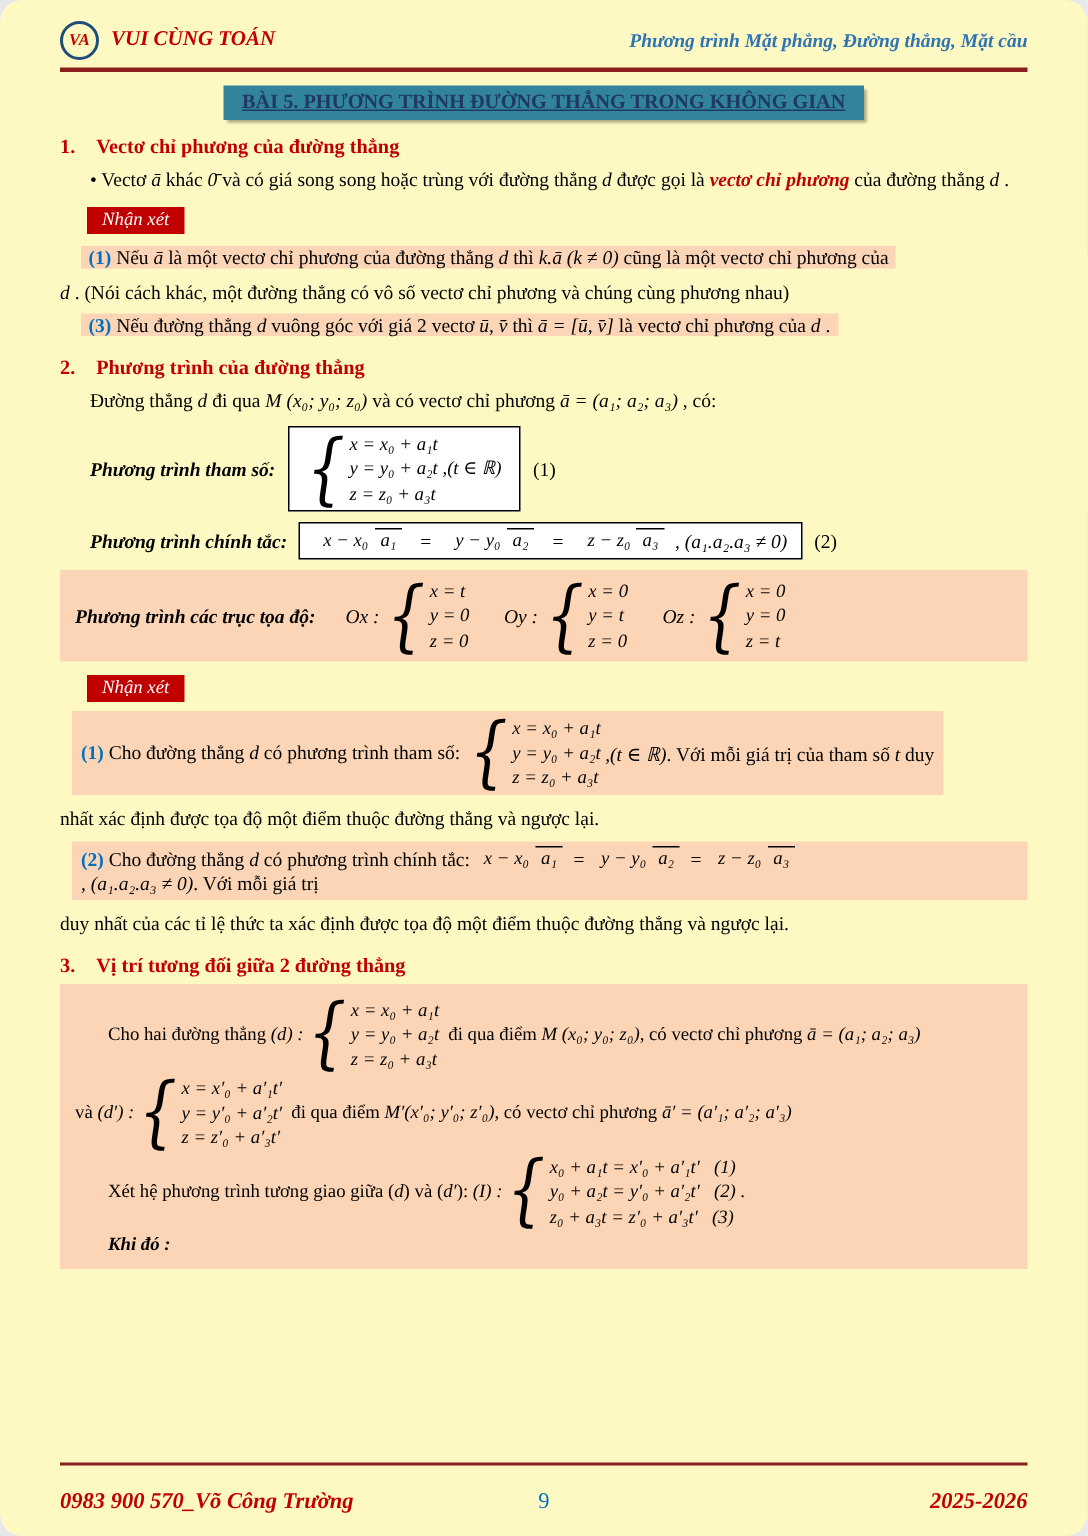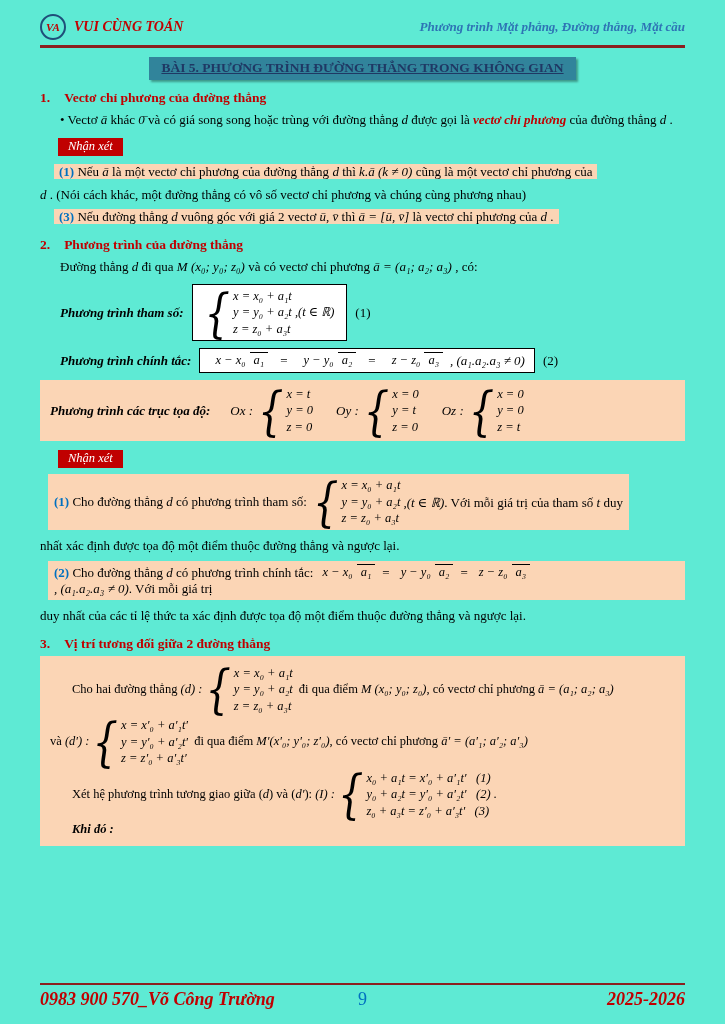--- a/index.html
+++ b/index.html
@@ -1,19 +1,19 @@
 <!DOCTYPE html>
 <html><head>
 <meta charset="utf-8">
 <style>
   * { margin:0; padding:0; box-sizing:border-box; }
   html,body { background:#e8e8e8; }
   body { font-family:"Liberation Serif","DejaVu Serif",serif; font-size:13px; color:#000; }
-  .page { position:relative; width:725px; height:1024px; margin:0 auto; background:#5eead4;
-          padding:14px 40px 0 40px; overflow:hidden; }
+  .page { position:relative; width:725px; height:1024px; margin:0 auto; background:#fef9c3;
+          padding:14px 40px 0 40px; overflow:hidden;border-radius:15px; }
 
   
   .hdr { display:flex; align-items:center; gap:8px; }
   .logo { width:26px; height:26px; border-radius:50%; border:2px solid #1F4E79; color:#C00000;
           display:flex; align-items:center; justify-content:center; font-weight:bold; font-style:italic;
           font-size:11px; flex:0 0 auto; }
   .brand { color:#C00000; font-weight:bold; font-style:italic; font-size:14px; }
   .subject { margin-left:auto; color:#2E74B5; font-weight:bold; font-style:italic; font-size:13px; }
   .hdr-rule { border-top:3px solid #8B1F1F; margin-top:5px; }
 
@@ -75,21 +75,21 @@
              padding:3px 6px; margin:3px 0 3px 8px; max-width:637px; }
   .hl-flex > span { white-space:pre-wrap; }
 
   
   .big .row { display:flex; align-items:center; flex-wrap:wrap; margin:3px 0; font-size:12.5px; }
   .big .row > span { white-space:pre-wrap; }
   .big .indent1 { padding-left:22px; }
 
   
   .ftr { position:absolute; left:40px; right:40px; bottom:14px; border-top:2.5px solid #8B1F1F;
-         display:flex; align-items:baseline; padding-top:4px; font-size:18px; }
+         display:flex; align-items:baseline; padding-top:16px; font-size:15px; }
   .f-left  { flex:1; color:#C00000; font-style:italic; font-weight:bold; }
   .f-page  { flex:0 0 auto; color:#0070C0; }
   .f-right { flex:1; text-align:right; color:#C00000; font-style:italic; font-weight:bold; }
 </style>
 </head>
 <body>
 
 <div class="page">
 
   <div class="hdr">

